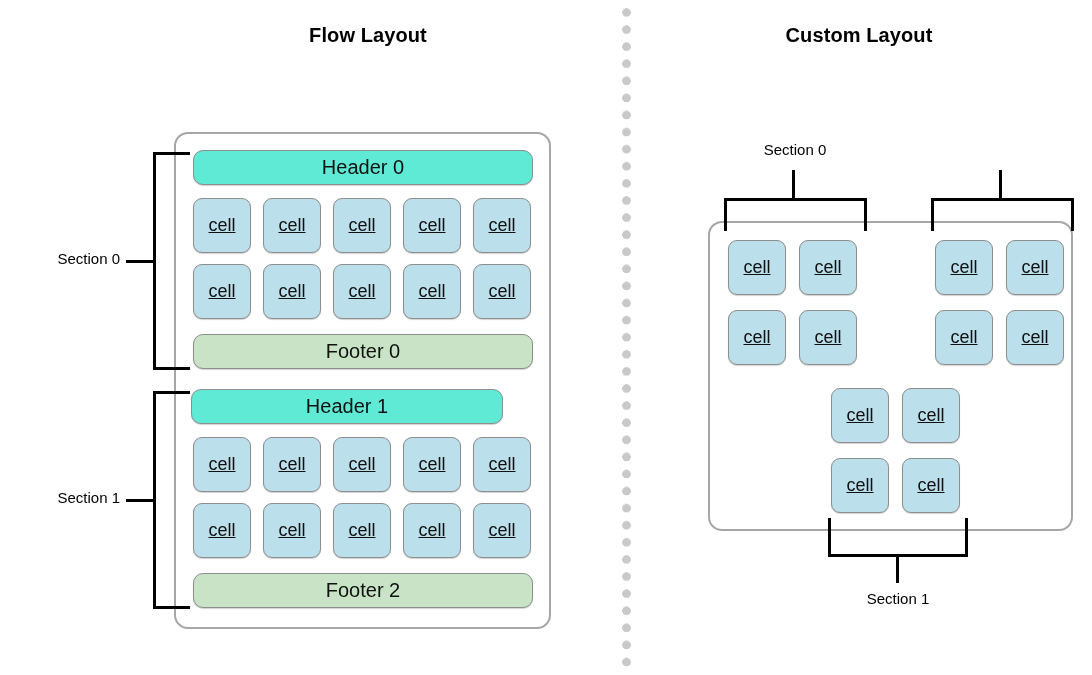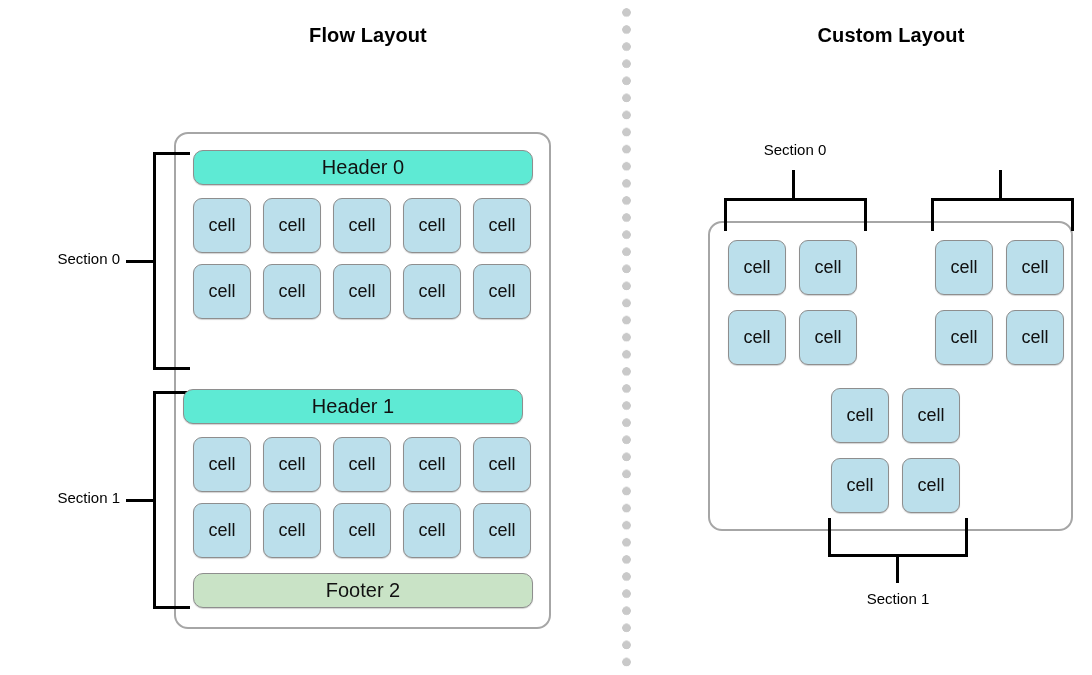--- a/index.html
+++ b/index.html
@@ -23,21 +23,21 @@
   .panel-title {
     position: absolute;
     font-size: 20px;
     font-weight: bold;
     color: #000000;
     text-align: center;
     white-space: nowrap;
     letter-spacing: 0.1px;
   }
   #title-flow   { left: 183px; top: 24px; width: 370px; }
-  #title-custom { left: 708px; top: 24px; width: 366px; }
+  #title-custom { left: 676px; top: 24px; width: 366px; }
 
   
   .divider {
     position: absolute;
     left: 622px;
     top: 8px;
     width: 9px;
     height: 660px;
     background-image: radial-gradient(circle at 4.5px 4.5px, #c9c9c9 4.0px, rgba(255,255,255,0) 4.6px);
     background-size: 9px 17.1px;
@@ -67,21 +67,21 @@
     font-size: 19px;
     color: #111111;
     box-shadow: 0 1px 1px rgba(0,0,0,0.18);
   }
   .band {
     border-radius: 10px;
     font-size: 20px;
   }
   .header-band { background: #5eead4; }
   .footer-band { background: #c9e3c6; }
-  .cell        { background: #bbdfeb; font-size: 18px; }
+  .cell        { background: #bbdfeb; font-size: 18px; text-decoration: underline; }
 
   
   .brk { position: absolute; background: #000000; }
   .brk-v { width: 3px; }
   .brk-h { height: 3px; }
 
   
   .sec-label {
     position: absolute;
     font-size: 15px;
@@ -121,22 +121,23 @@
   <div class="block cell" style="left:333px; top:198px; width:58px; height:55px;">cell</div>
   <div class="block cell" style="left:403px; top:198px; width:58px; height:55px;">cell</div>
   <div class="block cell" style="left:473px; top:198px; width:58px; height:55px;">cell</div>
 
   <div class="block cell" style="left:193px; top:264px; width:58px; height:55px;">cell</div>
   <div class="block cell" style="left:263px; top:264px; width:58px; height:55px;">cell</div>
   <div class="block cell" style="left:333px; top:264px; width:58px; height:55px;">cell</div>
   <div class="block cell" style="left:403px; top:264px; width:58px; height:55px;">cell</div>
   <div class="block cell" style="left:473px; top:264px; width:58px; height:55px;">cell</div>
 
+  <div class="block band footer-band" style="left:193px; top:334px; width:340px; height:35px;">Footer 0</div>
 
-  <div class="block band header-band" style="left:183px; top:389px; width:340px; height:35px;">Header 1</div>
+  <div class="block band header-band" style="left:191px; top:389px; width:312px; height:35px;">Header 1</div>
 
   <div class="block cell" style="left:193px; top:437px; width:58px; height:55px;">cell</div>
   <div class="block cell" style="left:263px; top:437px; width:58px; height:55px;">cell</div>
   <div class="block cell" style="left:333px; top:437px; width:58px; height:55px;">cell</div>
   <div class="block cell" style="left:403px; top:437px; width:58px; height:55px;">cell</div>
   <div class="block cell" style="left:473px; top:437px; width:58px; height:55px;">cell</div>
 
   <div class="block cell" style="left:193px; top:503px; width:58px; height:55px;">cell</div>
   <div class="block cell" style="left:263px; top:503px; width:58px; height:55px;">cell</div>
   <div class="block cell" style="left:333px; top:503px; width:58px; height:55px;">cell</div>

